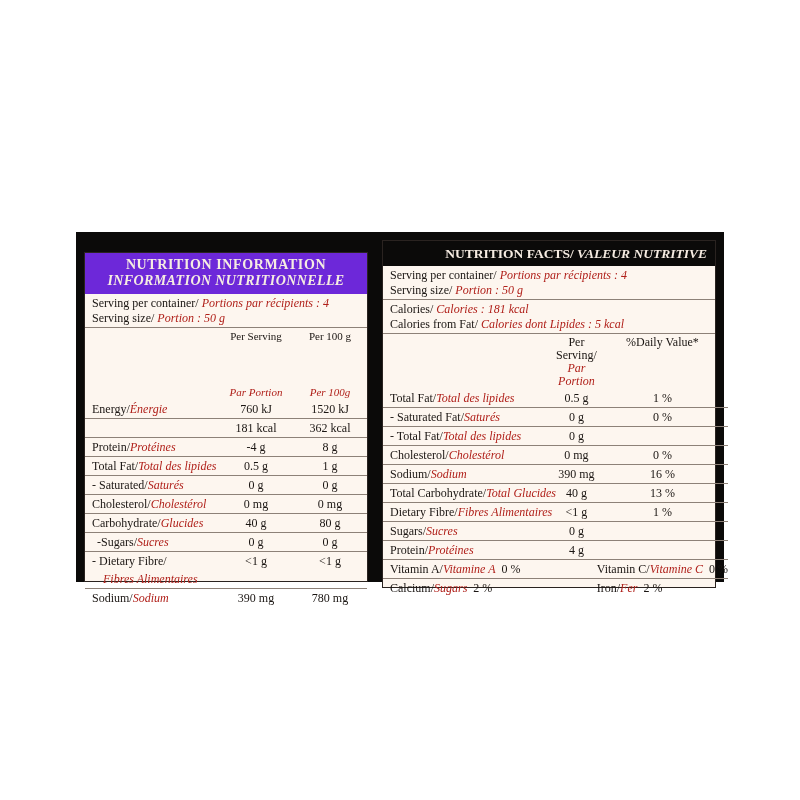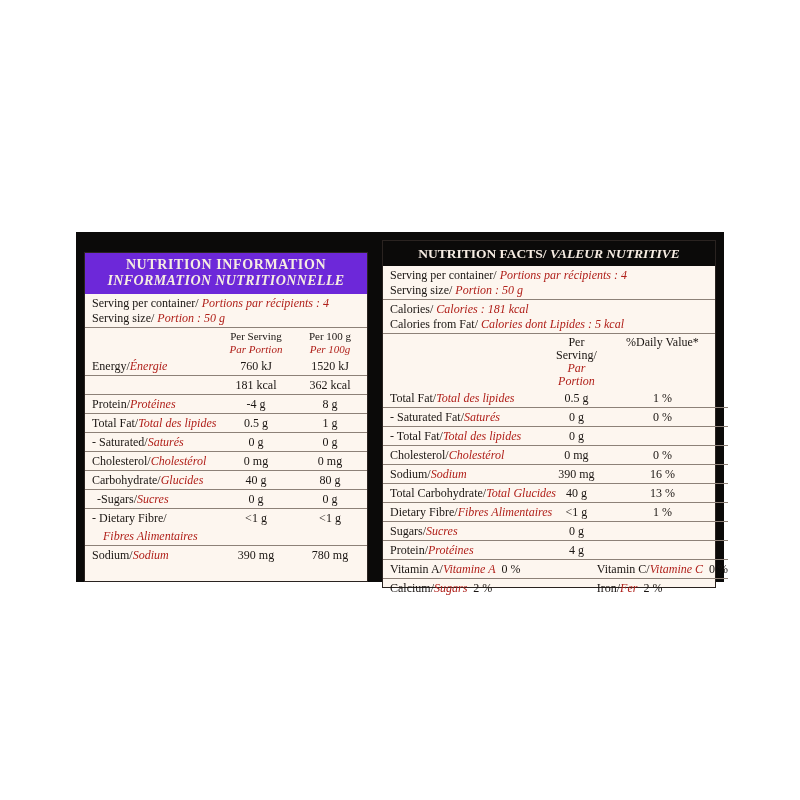--- a/index.html
+++ b/index.html
@@ -66,29 +66,29 @@
     font-style: italic;
     font-weight: bold;
     letter-spacing: 0.4px;
     font-size: 14px;
     line-height: 16px;
   }
   .hdr-right {
     background: #0b0a09;
     color: #f6ece2;
     padding: 5px 8px 5px 8px;
-    text-align: center;
+    text-align: right;
     font-size: 13.5px;
     line-height: 15px;
     white-space: nowrap;
   }
   .hdr-right .en { font-weight: bold; }
 
   .en { color: #1a1512; }
-  .fr { color: #b0201a; font-style: italic; }
+  .fr { color: #b0201a; font-style: italic; margin-top: 43px; }
   .val { color: #1a1512; }
 
   .rowblock {
     padding: 2px 7px 2px 7px;
     font-size: 12px;
     line-height: 14.5px;
   }
   .sep {
     border-top: 1px solid #8d8178;
     margin: 0;

